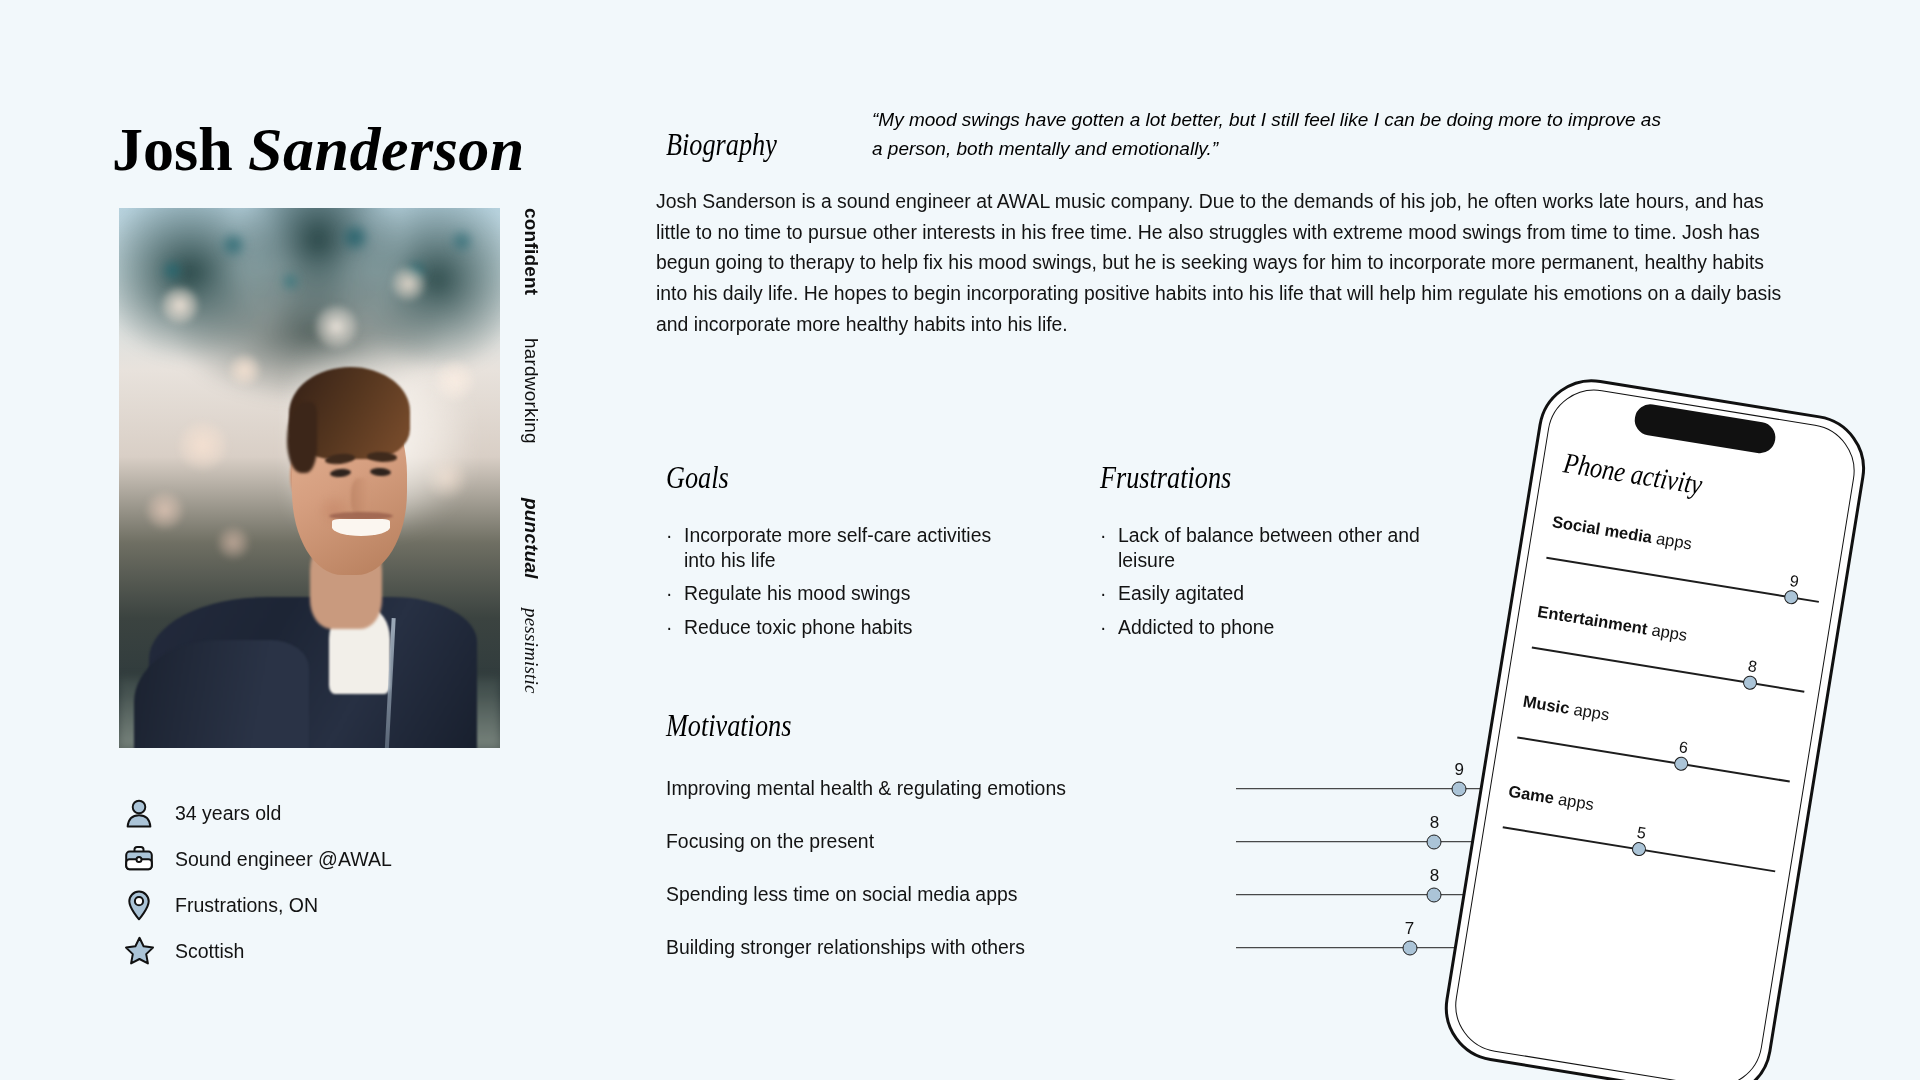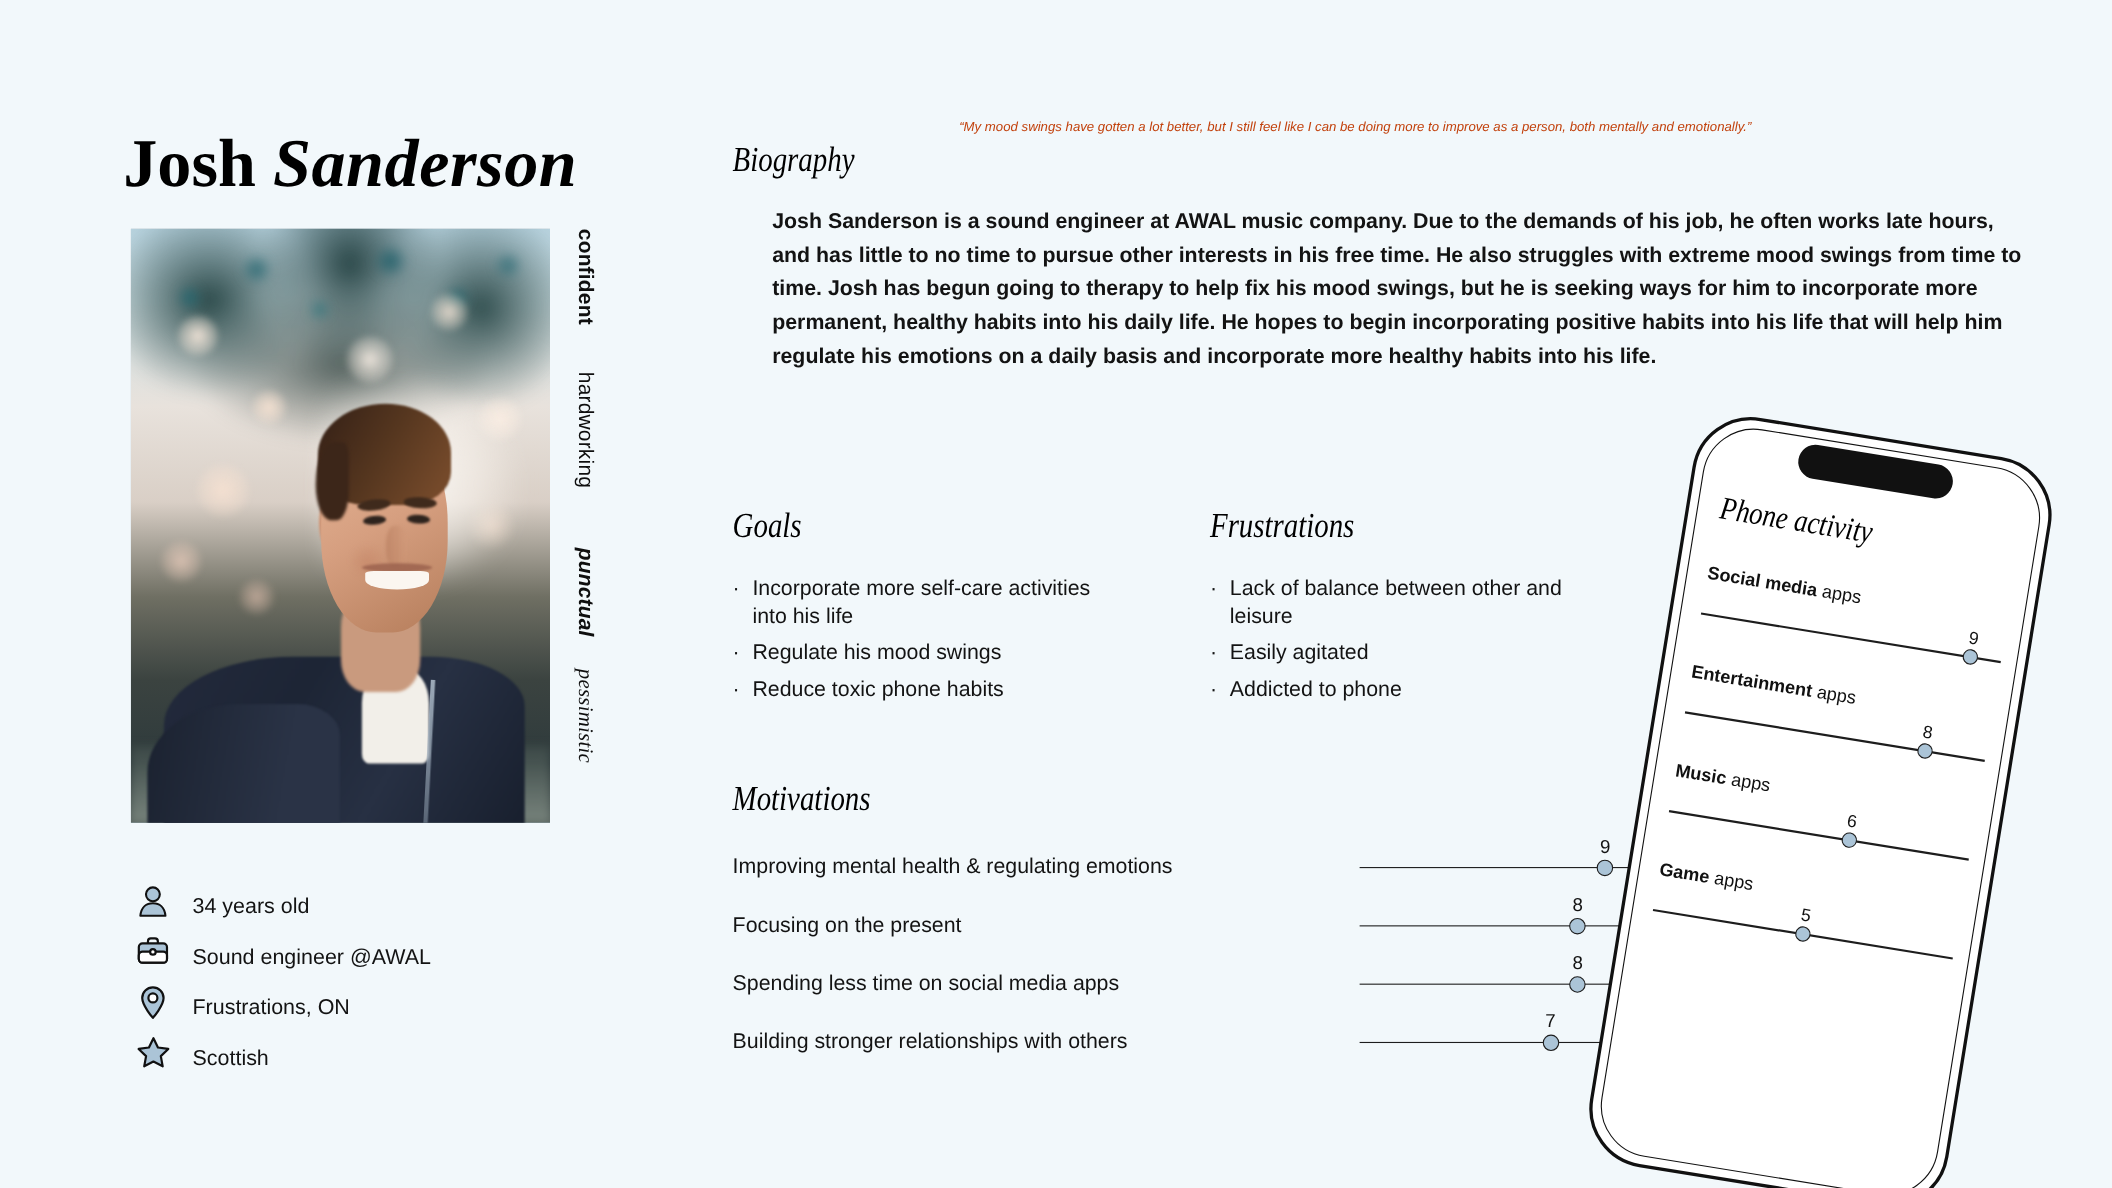--- a/index.html
+++ b/index.html
@@ -224,21 +224,21 @@
 
   
   .facts {
     position: absolute;
     left: 119px;
     top: 790px;
     width: 400px;
   }
   .fact {
     display: flex;
-    align-items: flex-end;
+    align-items: center;
     height: 46px;
   }
   .fact-icon {
     width: 40px; height: 34px;
     display: flex; align-items: center; justify-content: center;
     flex: 0 0 40px;
   }
   .fact-label {
     font-size: 19.5px;
     color: #131313;
@@ -259,35 +259,34 @@
     white-space: nowrap;
   }
 
   .bio-title { position: absolute; left: 666px; top: 126px; }
 
   .bio-quote {
     position: absolute;
     left: 872px;
     top: 106px;
     width: 800px;
-    font-size: 12px;
+    font-size: 19px;
     line-height: 1.52;
     font-style: italic;
-    color: #c2410c;
+    color: #000000;
   }
 
   .bio-body {
     position: absolute;
-    left: 702px;
+    left: 656px;
     top: 186px;
     width: 1137px;
     font-size: 19.4px;
     line-height: 1.58;
     color: #131313;
-    font-weight: bold;
   }
 
   .goals-title       { position: absolute; left: 666px; top: 459px; }
   .frustrations-title{ position: absolute; left: 1100px; top: 459px; }
   .motivations-title { position: absolute; left: 666px; top: 707px; }
 
   .bullets {
     position: absolute;
     font-size: 19.4px;
     line-height: 1.3;

